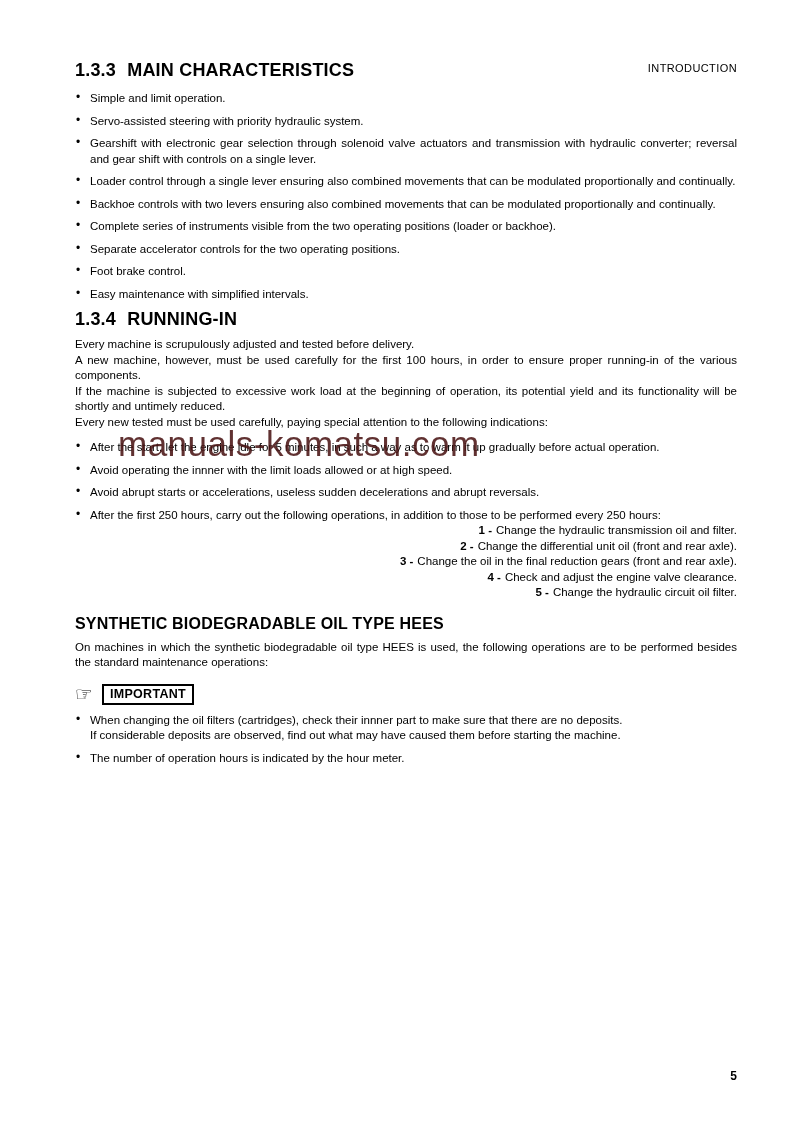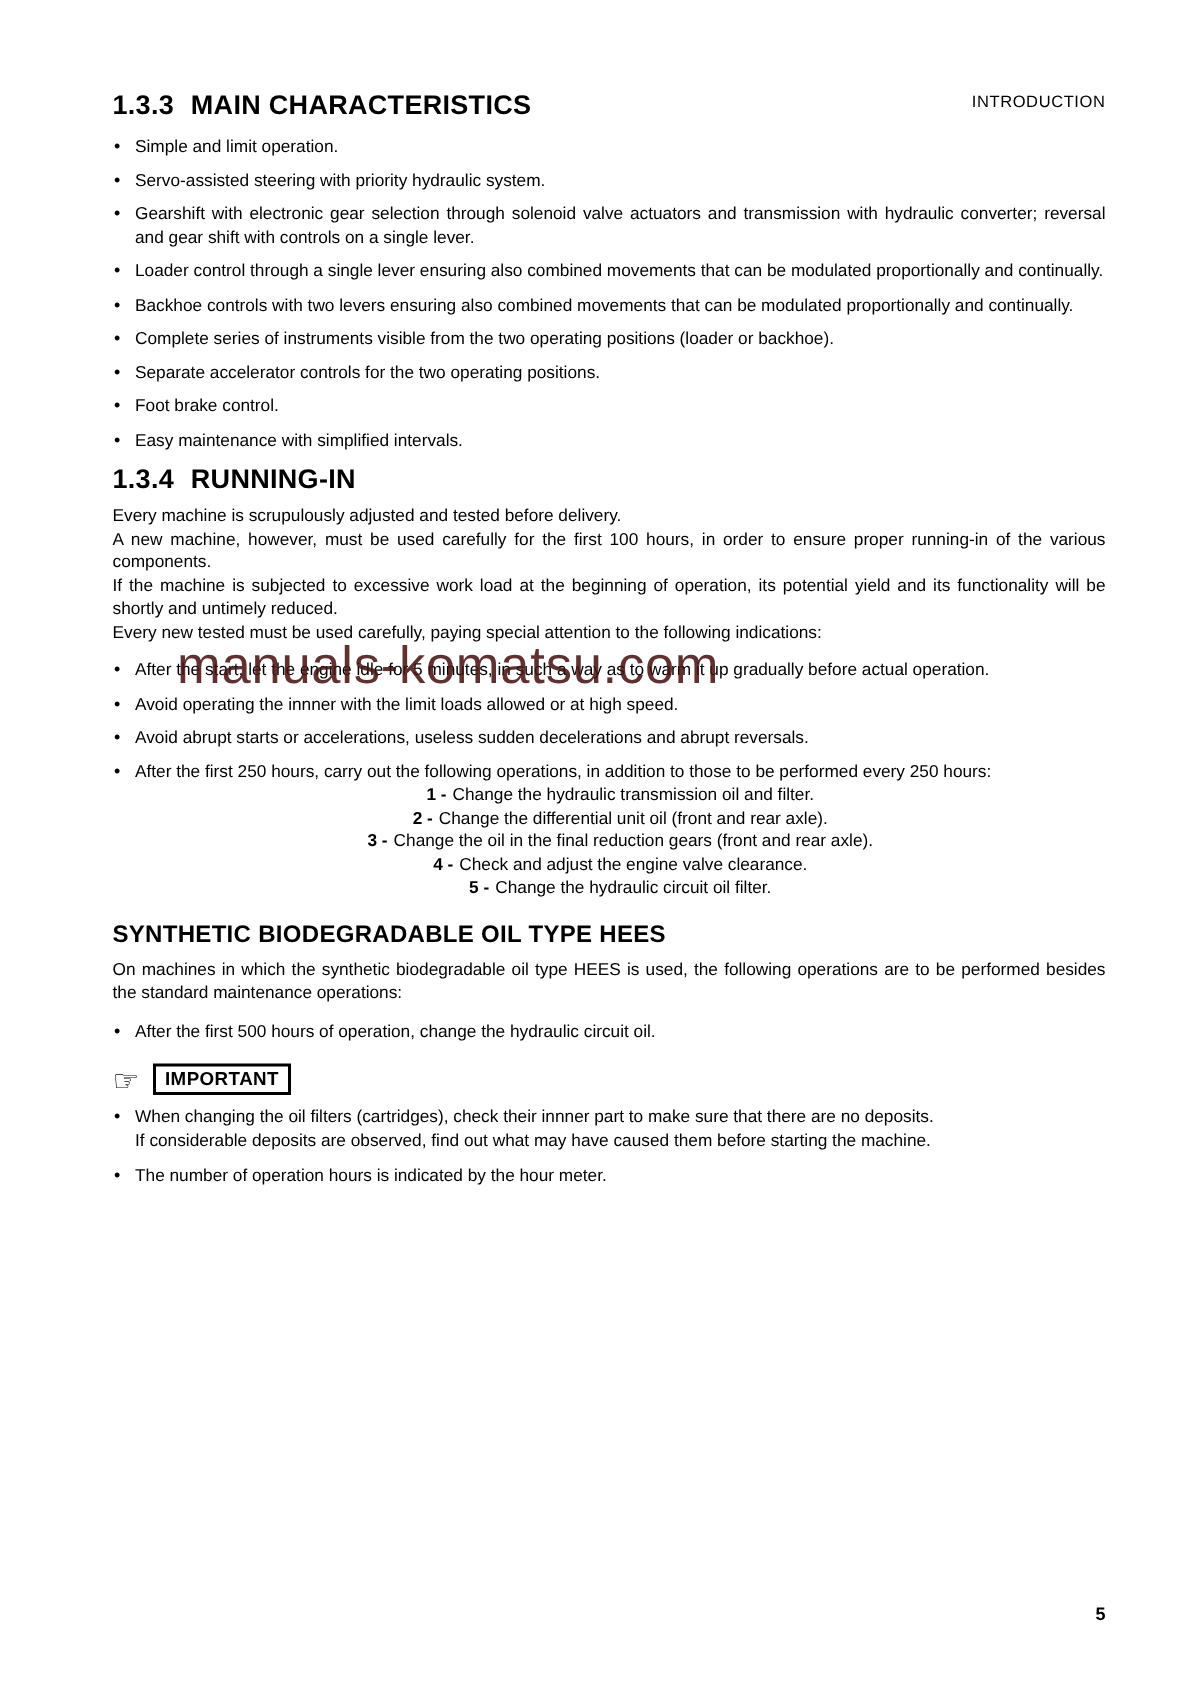--- a/index.html
+++ b/index.html
@@ -11,21 +11,21 @@
   h2.sec{font-size:18px;font-weight:bold;margin:0;letter-spacing:.2px}
   .sec-num{display:inline-block;width:47px}
   .h-133{margin-top:38px}
   .h-134{margin-top:54px}
   ul.blist{list-style:none;margin:10px 0 0 0;padding:0}
   ul.blist li{position:relative;padding-left:15px;margin-bottom:7px;
               font-size:11.5px;line-height:15.5px;text-align:justify}
   ul.blist li::before{content:"\2022";position:absolute;left:1px;top:-1px;font-size:12px}
   .para{margin-top:7px;font-size:11.5px;line-height:15.5px}
   .para div{text-align:justify}
-  .step{text-align:center}
+  .step{text-align:right}
   .step b{margin-right:4px}
   .hees-title{margin-top:14px;font-size:16px;font-weight:bold;letter-spacing:.2px}
   .imp-row{margin-top:13px;display:flex;align-items:center;gap:9px}
   .hand{font-family:"DejaVu Sans",sans-serif;font-size:20px;line-height:1}
   .imp-label{border:2px solid #000;padding:1px 6px 2px;font-size:12.5px;
              font-weight:bold;letter-spacing:.3px}
   ul.bold-list{margin-top:8px}
   ul.bold-list li{font-weight:normal;line-height:15.8px}
   .watermark{position:absolute;left:118px;top:424px;font-size:35px;
              color:rgba(74,20,20,.88);white-space:nowrap;z-index:3;letter-spacing:.5px}
@@ -97,21 +97,20 @@
       </li>
     </ul>
 
     <div class="hees-title">SYNTHETIC BIODEGRADABLE OIL TYPE HEES</div>
 
     <div class="para">
       <div>On machines in which the synthetic biodegradable oil type HEES is used, the following operations are to be performed besides the standard maintenance operations:</div>
     </div>
 
     <ul class="blist">
-      <li>After the first 500 hours of operation, change the hydraulic circuit oil.</li>
     </ul>
 
     <div class="imp-row">
       <span class="hand">☞</span>
       <span class="imp-label">IMPORTANT</span>
     </div>
 
     <ul class="blist bold-list">
       <li>
         <div>When changing the oil filters (cartridges), check their innner part to make sure that there are no deposits.</div>

